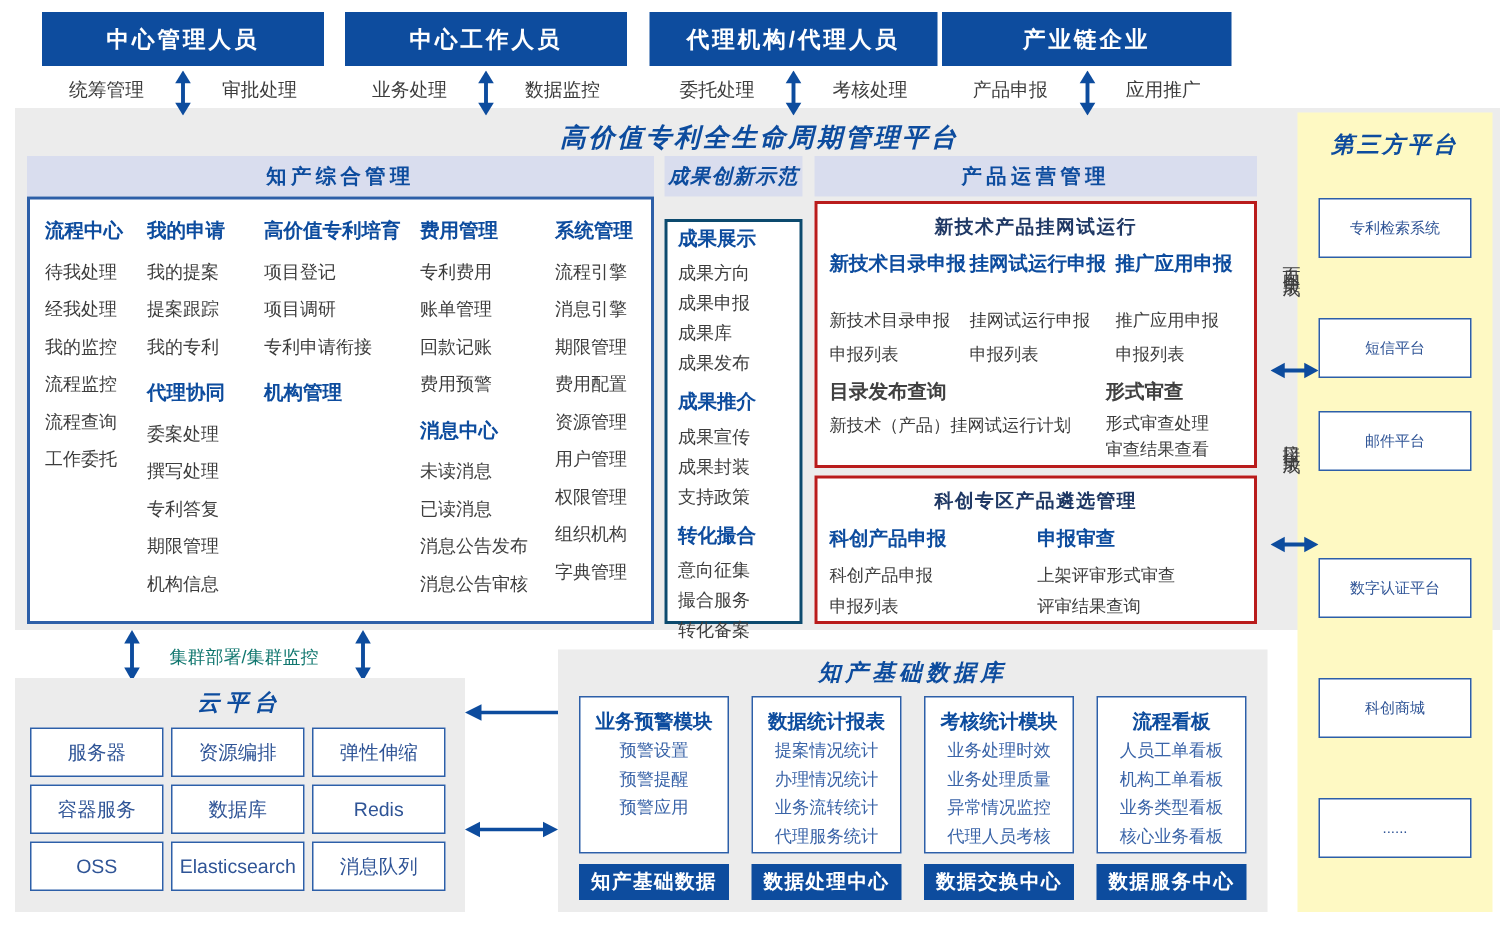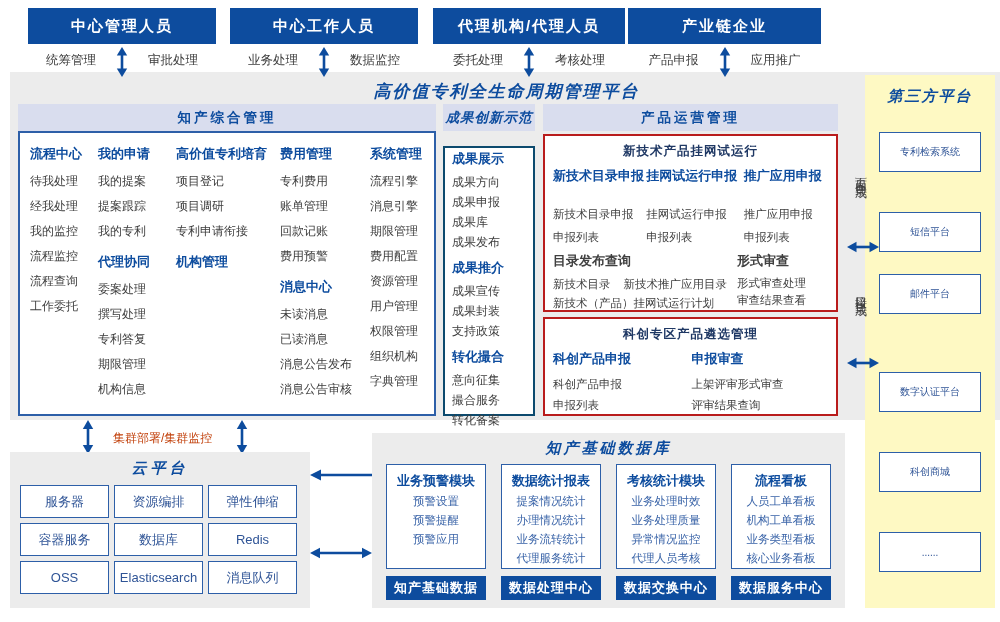--- a/index.html
+++ b/index.html
@@ -64,21 +64,21 @@
   .cat-row1 { display:flex; gap:13px; font-size:11.5px; color:#3d3d3d; line-height:19px; white-space:nowrap; }
   .cat-row2 { font-size:11.5px; color:#3d3d3d; line-height:19px; white-space:nowrap; }
   .rev-item { font-size:11.5px; color:#3d3d3d; line-height:17px; white-space:nowrap; }
   .selb-groups { display:flex; }
   .selb-groups > div:nth-of-type(1){ width:140px; }
   .selb-groups > div:nth-of-type(2){ width:138px; }
   .selb-groups .pg-head { min-height:0; margin-bottom:7px; }
   .selb-groups .pg-item { line-height:21px; }
 
   
-  .cluster-label { position:absolute; left:113px; top:430px; font-size:12px; color:#c2410c; }
+  .cluster-label { position:absolute; left:113px; top:430px; font-size:12px; color:#0f766e; }
   .abs { position:absolute; }
 
   
   .cloud { position:absolute; left:10px; top:452px; width:300px; height:156px; background:#ececec; }
   .cloud-title { text-align:center; font-weight:bold; font-style:italic; font-size:15px; color:#0d4c9e;
     margin-top:7px; letter-spacing:4px; }
   .cloud-grid { display:flex; flex-wrap:wrap; gap:5px; padding:7px 10px 0; }
   .cloud-cell { width:89px; height:33px; background:#fff; border:1.5px solid #2d5fa8; display:flex;
     align-items:center; justify-content:center; font-size:13px; color:#2f5496; white-space:nowrap; }
 
@@ -347,24 +347,20 @@
               <div>
 
               <div class="pg-item">推广应用申报</div>
                 <div class="pg-item">申报列表</div>
               </div>
             </div>
           </div>
         <div class="prod-lower">
           <div class="cat-col">
             <div class="low-head">目录发布查询</div>
-            <div class="cat-row1">
-              <span>新技术目录</span>
-              <span>新技术推广应用目录</span>
-            </div>
             <div class="cat-row2">新技术（产品）挂网试运行计划</div>
           </div>
           <div class="rev-col">
             <div class="low-head">形式审查</div>
             <div>
 
             <div class="rev-item">形式审查处理</div>
                 <div class="rev-item">审查结果查看</div>
               </div>
           </div>

